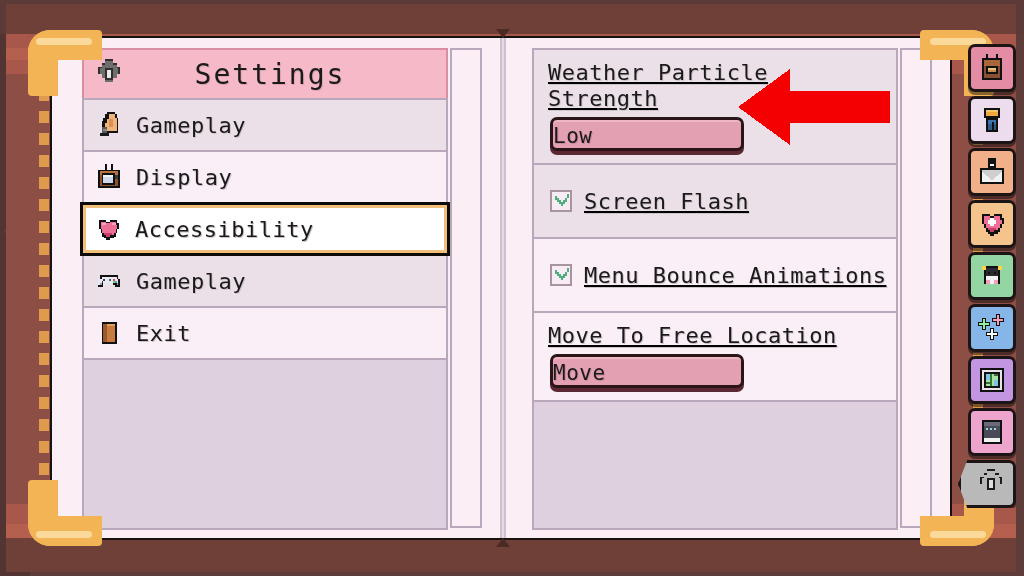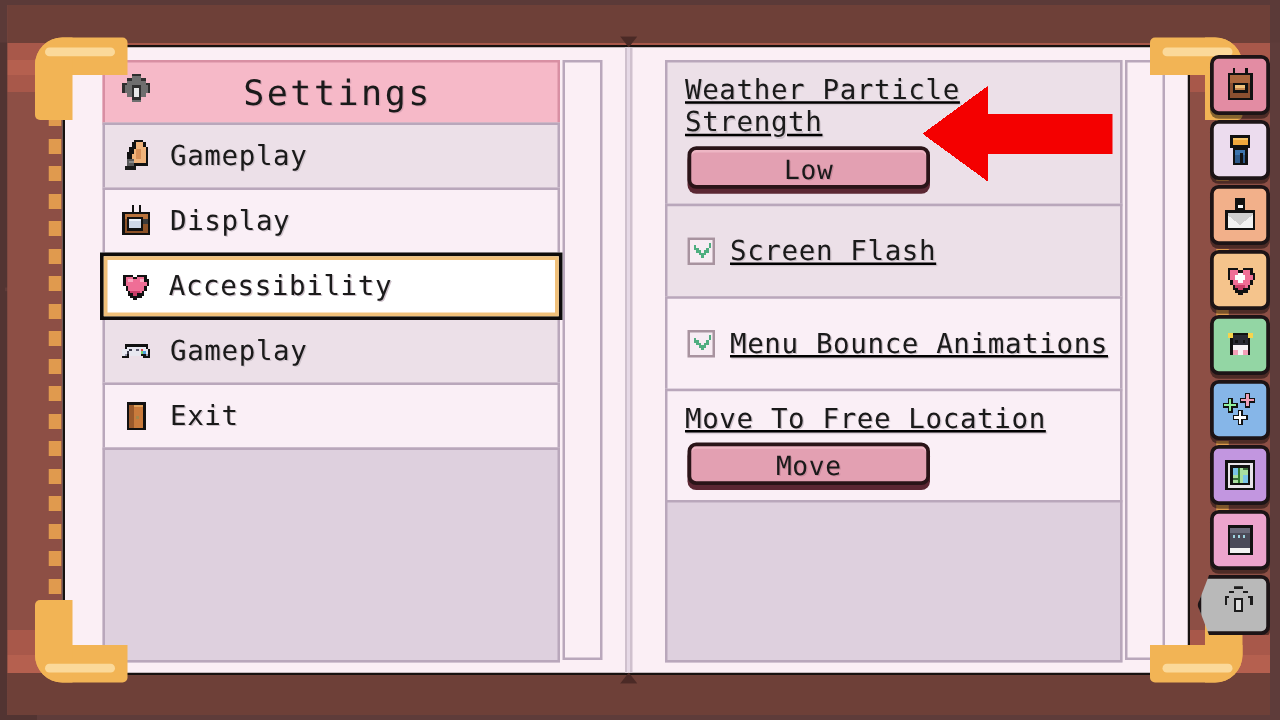--- a/index.html
+++ b/index.html
@@ -168,21 +168,21 @@
     display:block; font-size:22px; line-height:26px; margin-bottom:5px;
   }
   .row.chk {
     height:76px; gap:12px; padding-left:16px;
   }
 
   
   .pxbtn {
     display:inline-block; position:relative;
     width:194px; height:34px; line-height:32px;
-    text-align:center; font-size:21px;
+    text-align:left; font-size:21px;
     background:#e3a0b2;
     border:3px solid #2a1418;
     border-radius:7px;
     box-shadow:0 4px 0 #5b2733, inset 0 2px 0 #eeb6c4;
     color:#1a1a1a;
     text-shadow:1px 1px 0 #c98a9c;
     margin-left:2px;
   }
 
   

